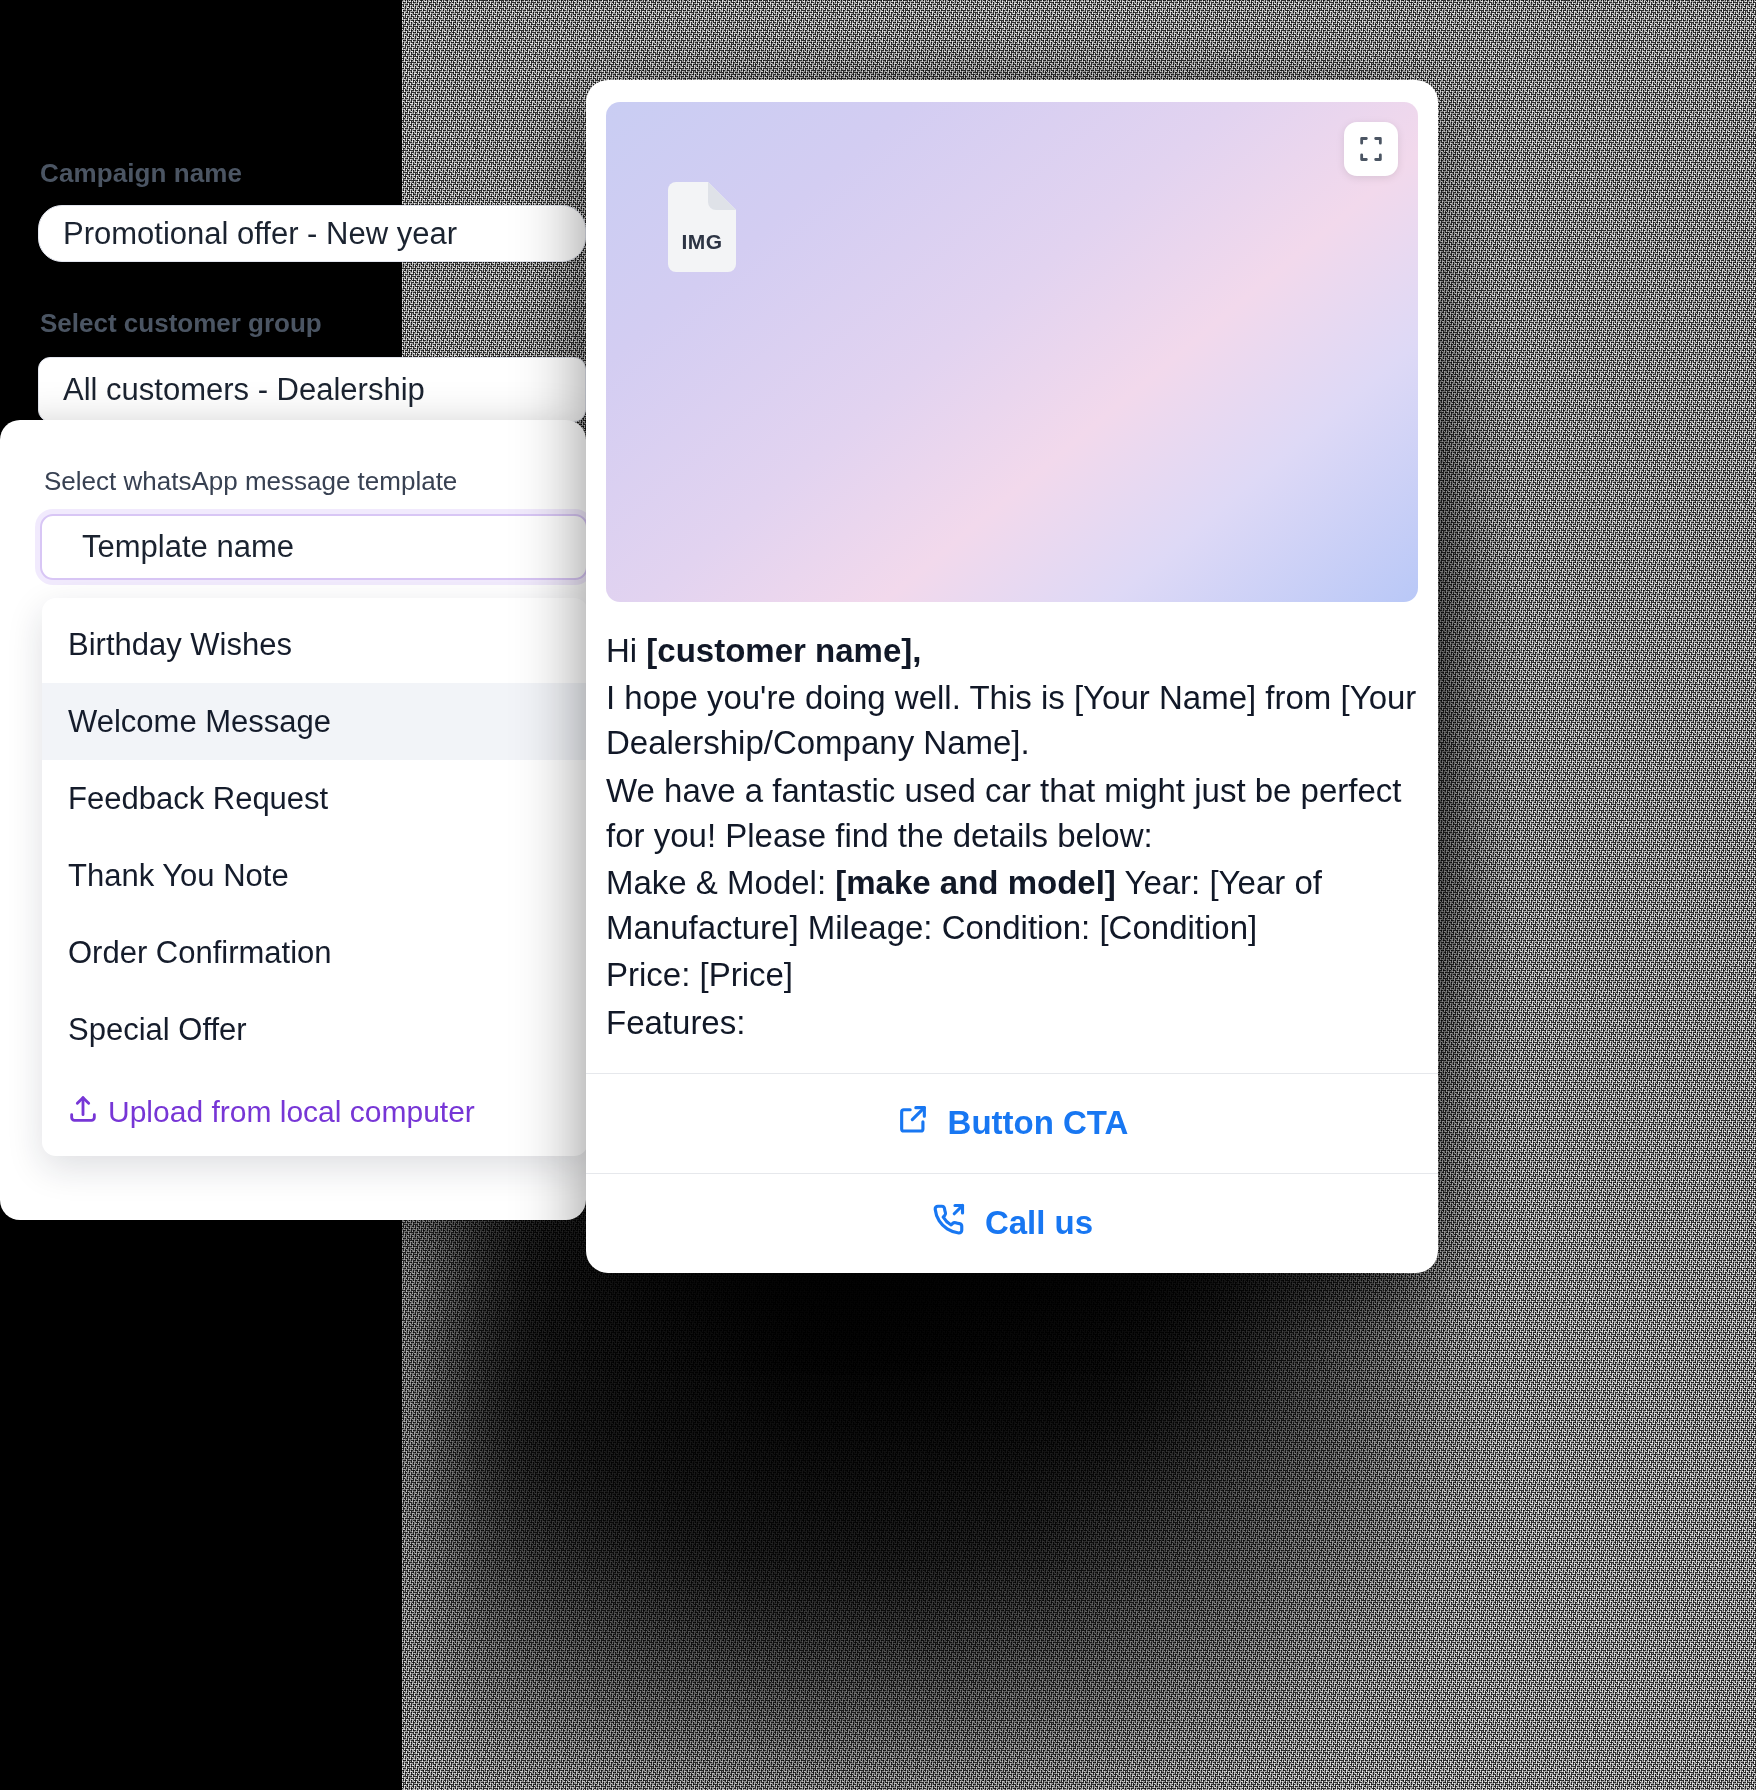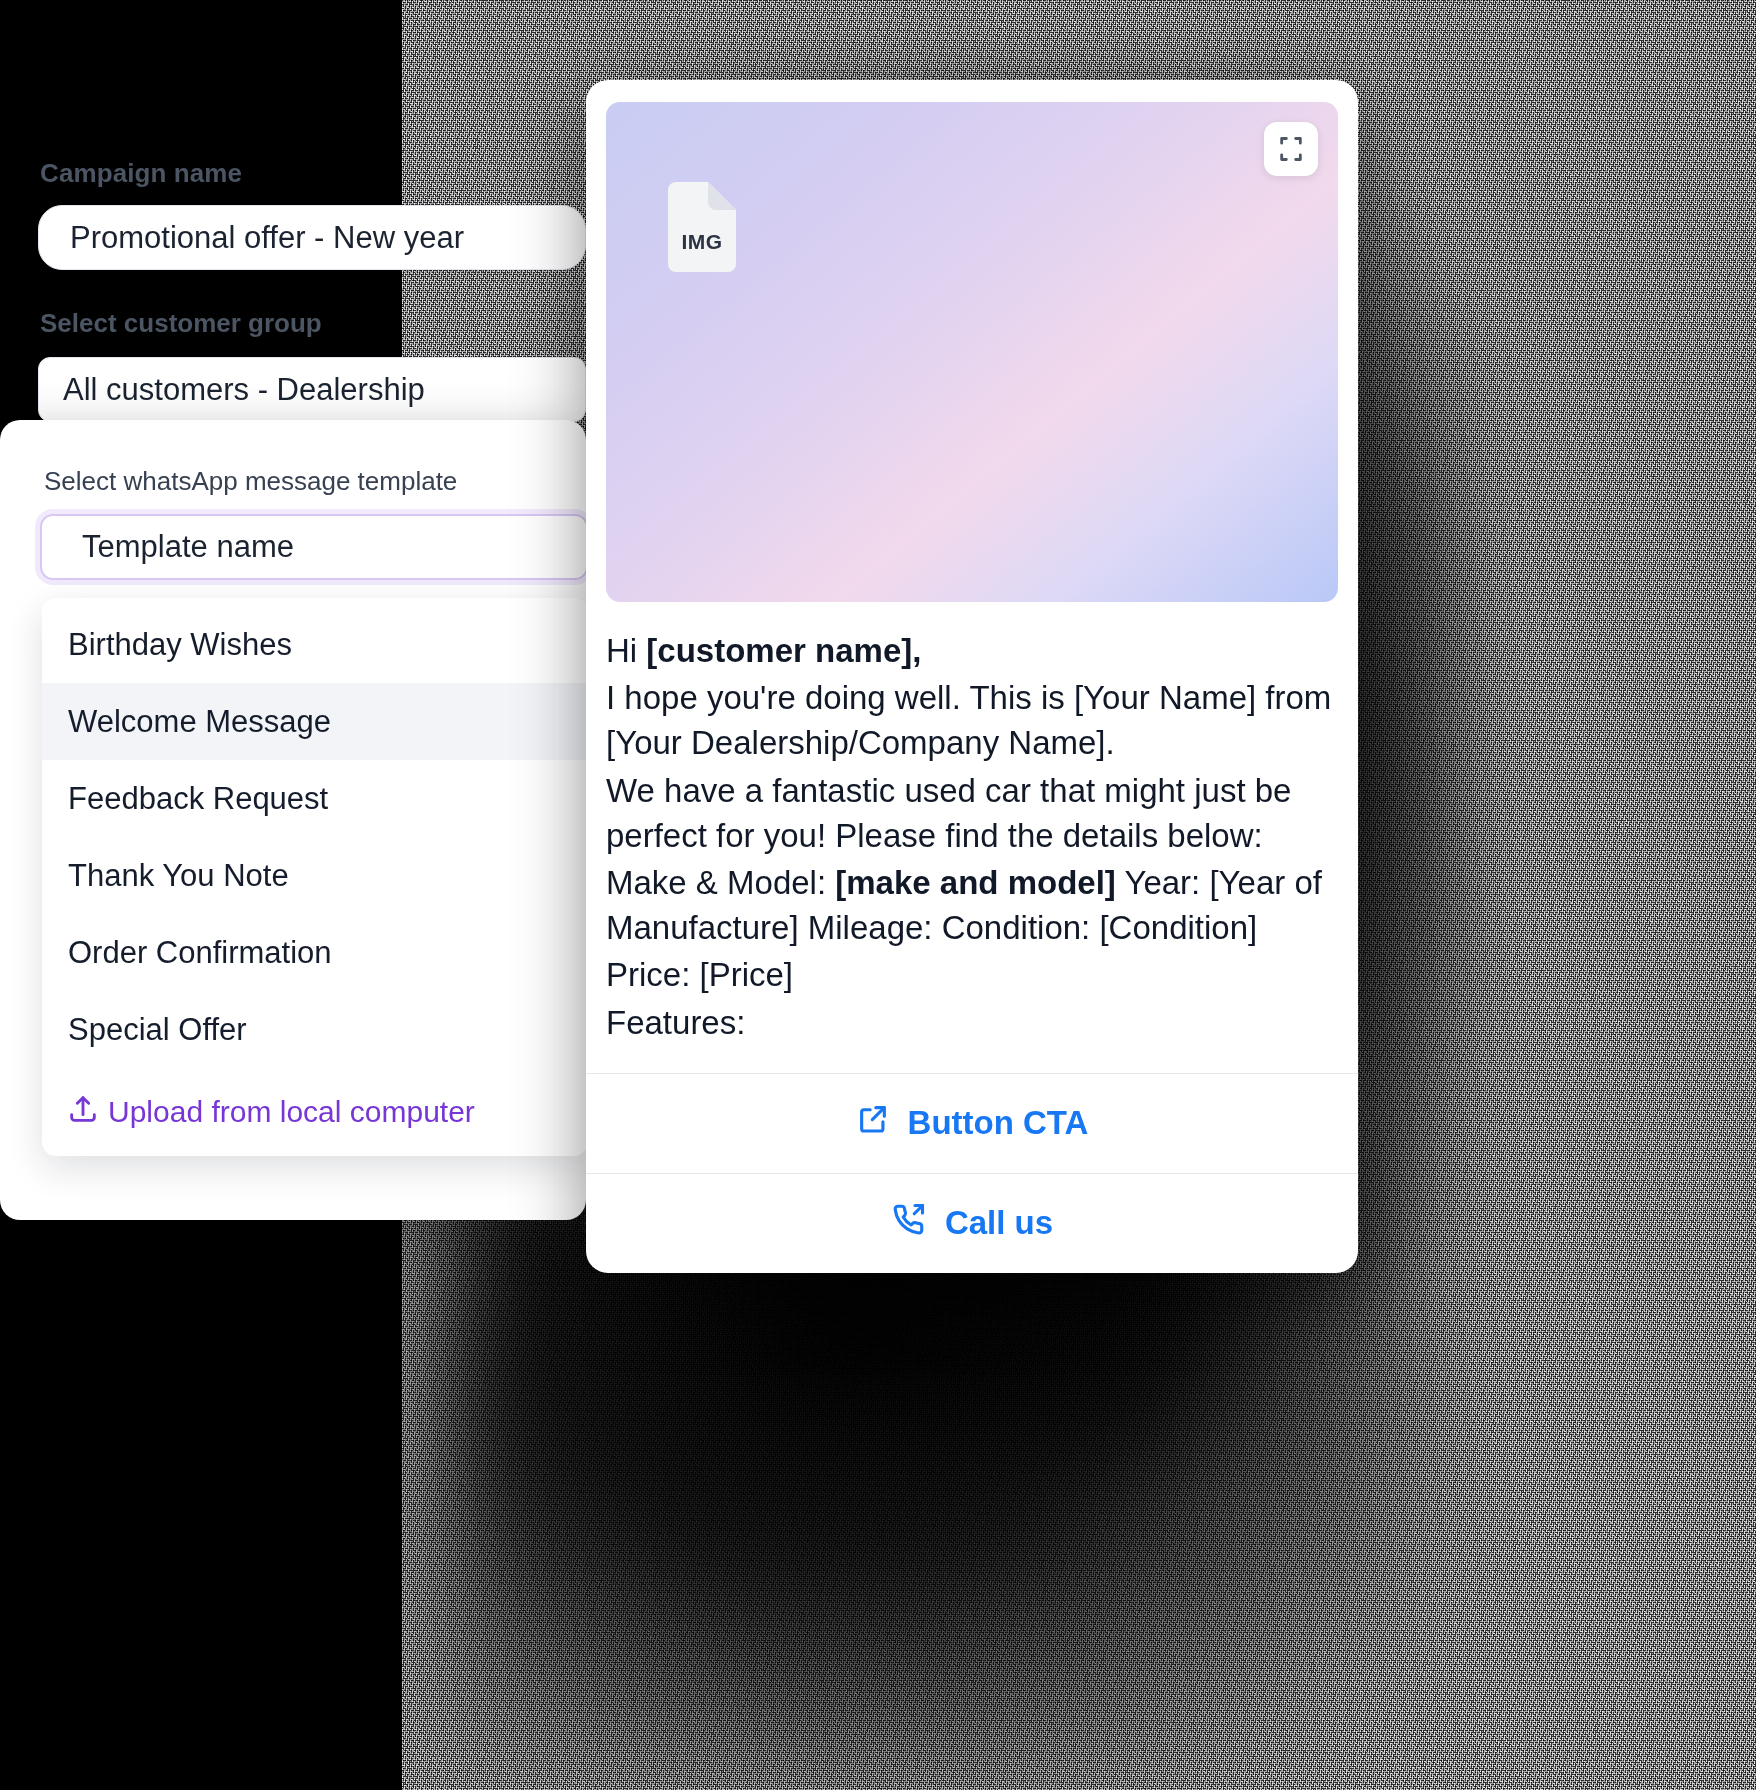--- a/index.html
+++ b/index.html
@@ -70,27 +70,27 @@
     left: 40px; top: 158px;
     font-size: 26px;
     font-weight: 700;
     color: #4b5563;
     letter-spacing: .1px;
   }
 
   #input-campaign {
     position: absolute;
     left: 38px; top: 205px;
-    width: 548px; height: 65px;
+    width: 548px; height: 57px;
     background: #fff;
     border: 1px solid #e3e6ef;
     border-radius: 24px;
     box-shadow: 0 3px 10px rgba(0,0,0,.10);
     display: flex; align-items: center;
-    padding: 0 31px;
+    padding: 0 24px;
     font-size: 31px;
     color: #1b2330;
   }
 
   #label-group {
     position: absolute;
     left: 40px; top: 308px;
     font-size: 26px;
     font-weight: 700;
     color: #4b5563;
@@ -175,21 +175,21 @@
     font-weight: 500;
     color: #7736d6;
     cursor: pointer;
   }
   #dd-upload svg { flex: 0 0 auto; }
 
   
   #preview-card {
     position: absolute;
     left: 586px; top: 80px;
-    width: 772px;
+    width: 852px;
     background: #ffffff;
     border-radius: 22px;
     box-shadow: 0 24px 70px rgba(0,0,0,.45);
     overflow: hidden;
   }
 
   #preview-media {
     position: relative;
     margin: 22px 20px 0 20px;
     height: 500px;

